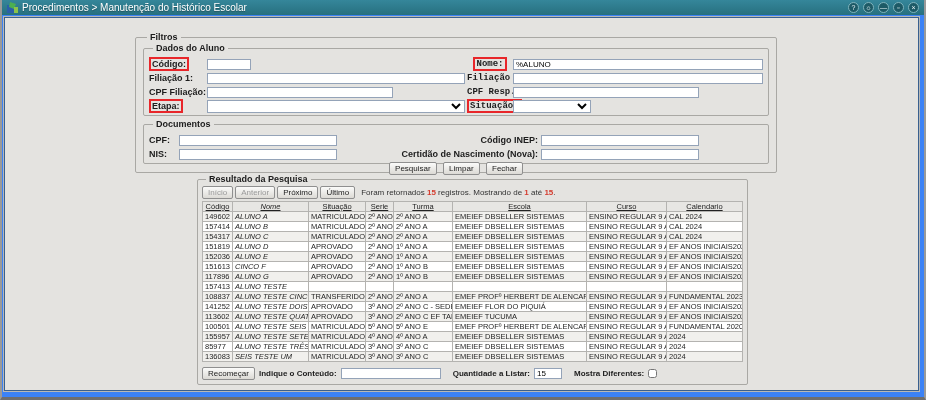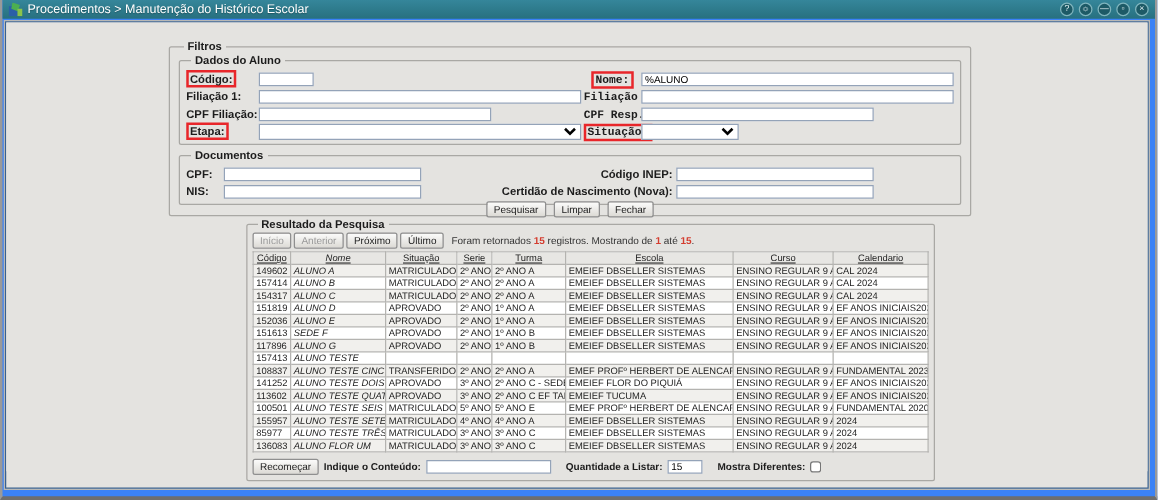--- a/index.html
+++ b/index.html
@@ -236,21 +236,21 @@
                 <td>ALUNO E</td>
                 <td>APROVADO</td>
                 <td>2º ANO</td>
                 <td>1º ANO A</td>
                 <td>EMEIEF DBSELLER SISTEMAS</td>
                 <td>ENSINO REGULAR 9 ANOS</td>
                 <td>EF ANOS INICIAIS2023</td>
               </tr>
               <tr>
                 <td>151613</td>
-                <td>SEDE F</td>
+                <td>CINCO F</td>
                 <td>APROVADO</td>
                 <td>2º ANO</td>
                 <td>1º ANO B</td>
                 <td>EMEIEF DBSELLER SISTEMAS</td>
                 <td>ENSINO REGULAR 9 ANOS</td>
                 <td>EF ANOS INICIAIS2023</td>
               </tr>
               <tr>
                 <td>117896</td>
                 <td>ALUNO G</td>
@@ -326,21 +326,21 @@
                 <td>ALUNO TESTE TRÊS</td>
                 <td>MATRICULADO</td>
                 <td>3º ANO</td>
                 <td>3º ANO C</td>
                 <td>EMEIEF DBSELLER SISTEMAS</td>
                 <td>ENSINO REGULAR 9 ANOS</td>
                 <td>2024</td>
               </tr>
               <tr>
                 <td>136083</td>
-                <td>ALUNO FLOR UM</td>
+                <td>SEIS TESTE UM</td>
                 <td>MATRICULADO</td>
                 <td>3º ANO</td>
                 <td>3º ANO C</td>
                 <td>EMEIEF DBSELLER SISTEMAS</td>
                 <td>ENSINO REGULAR 9 ANOS</td>
                 <td>2024</td>
               </tr>
             </tbody>
         </table>
 

